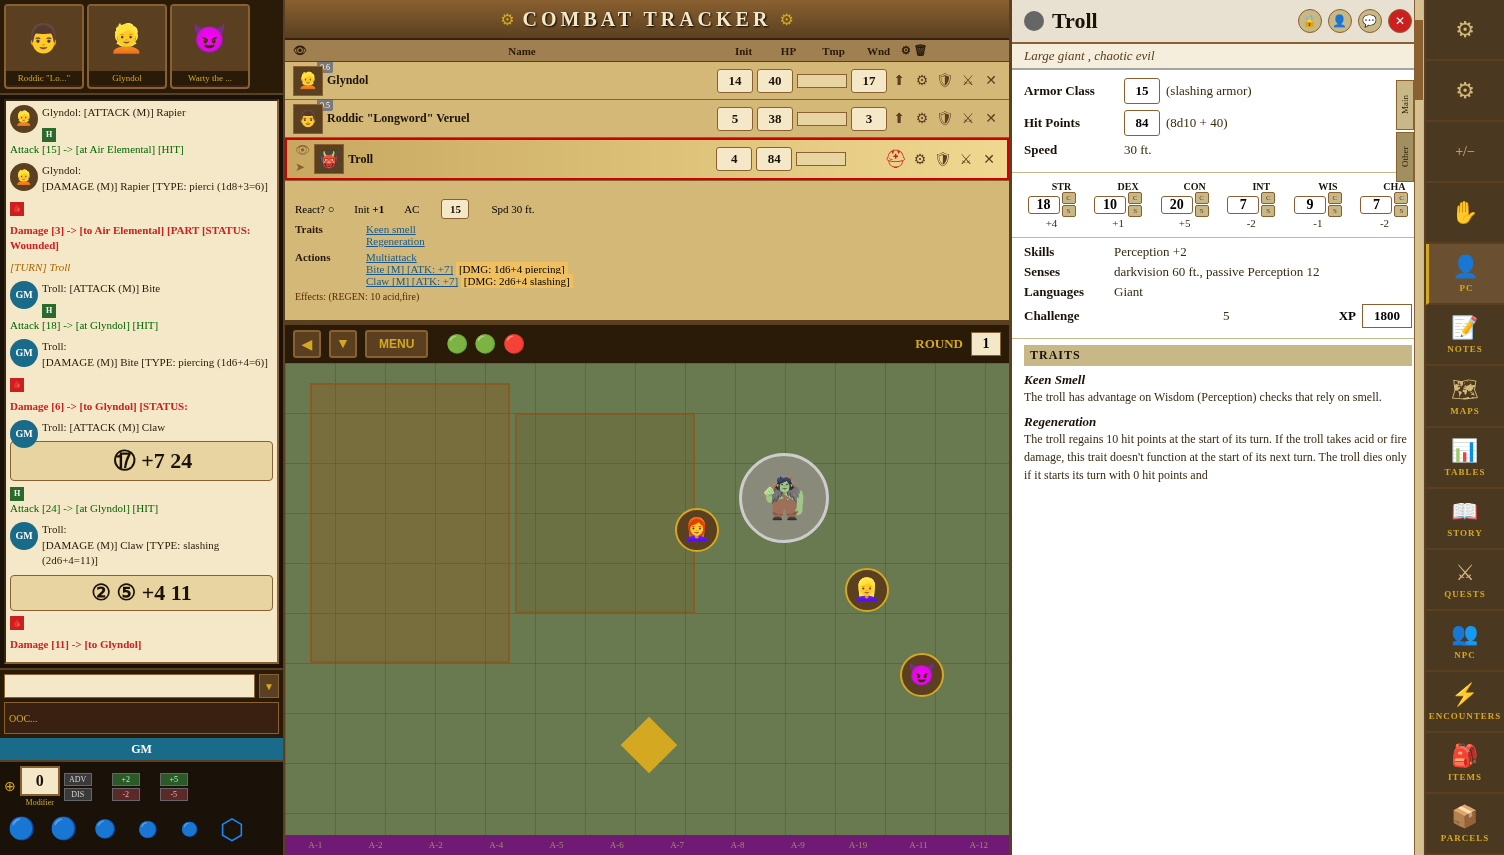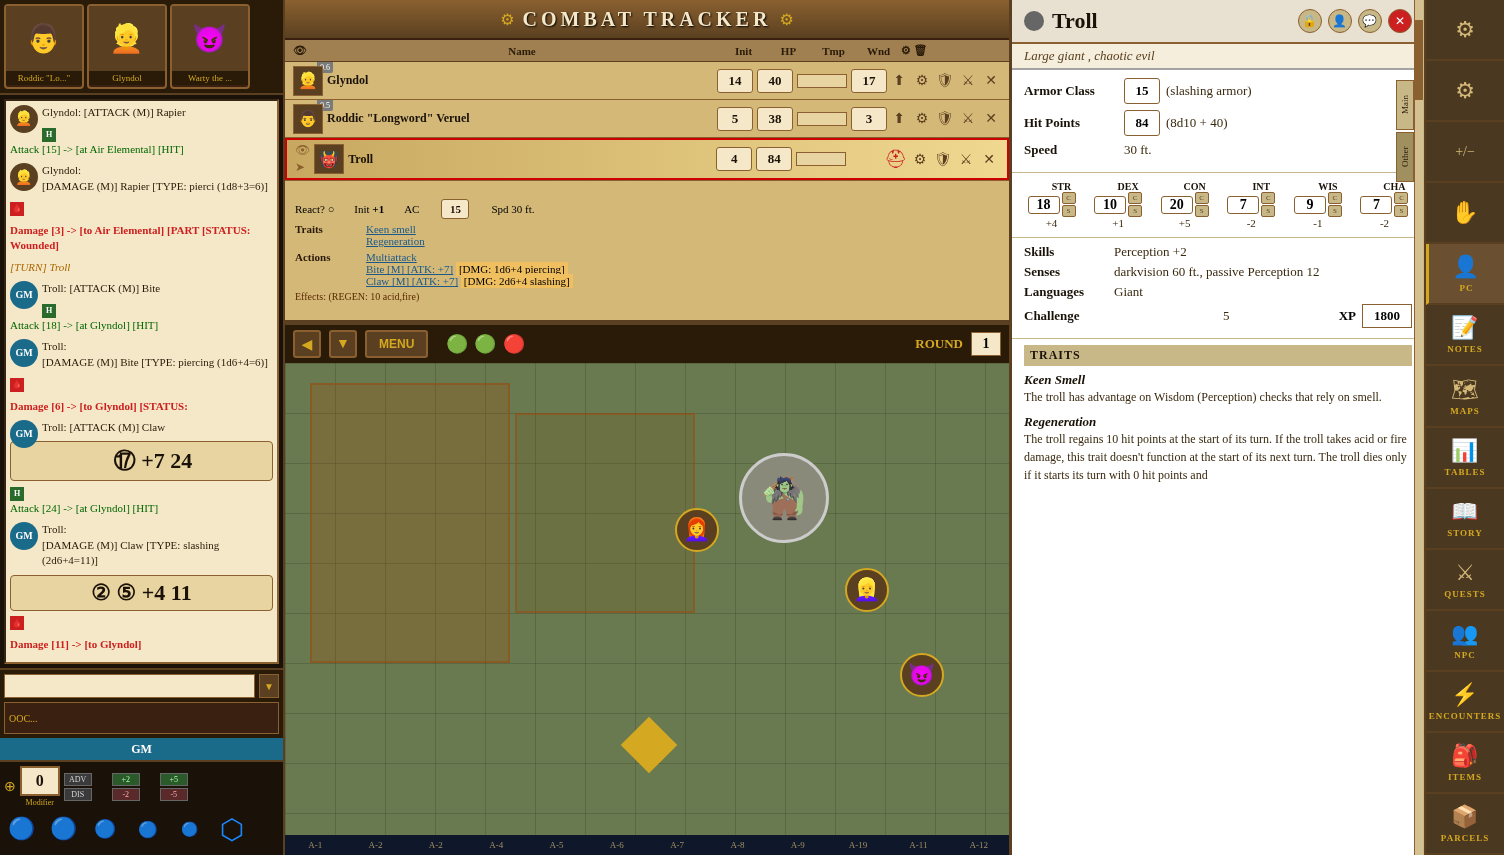--- a/index.html
+++ b/index.html
@@ -532,21 +532,21 @@
         linear-gradient(90deg, rgba(0,0,0,0.15) 1px, transparent 1px);
       background-size: 50px 50px;
     }
 
     .map-labels-bottom {
       position: absolute;
       bottom: 0;
       left: 0;
       right: 0;
       height: 20px;
-      background: #0f172a;
+      background: #701a75;
       display: flex;
       align-items: center;
     }
 
     .map-label {
       flex: 1;
       text-align: center;
       font-size: 9px;
       color: #a09060;
     }

